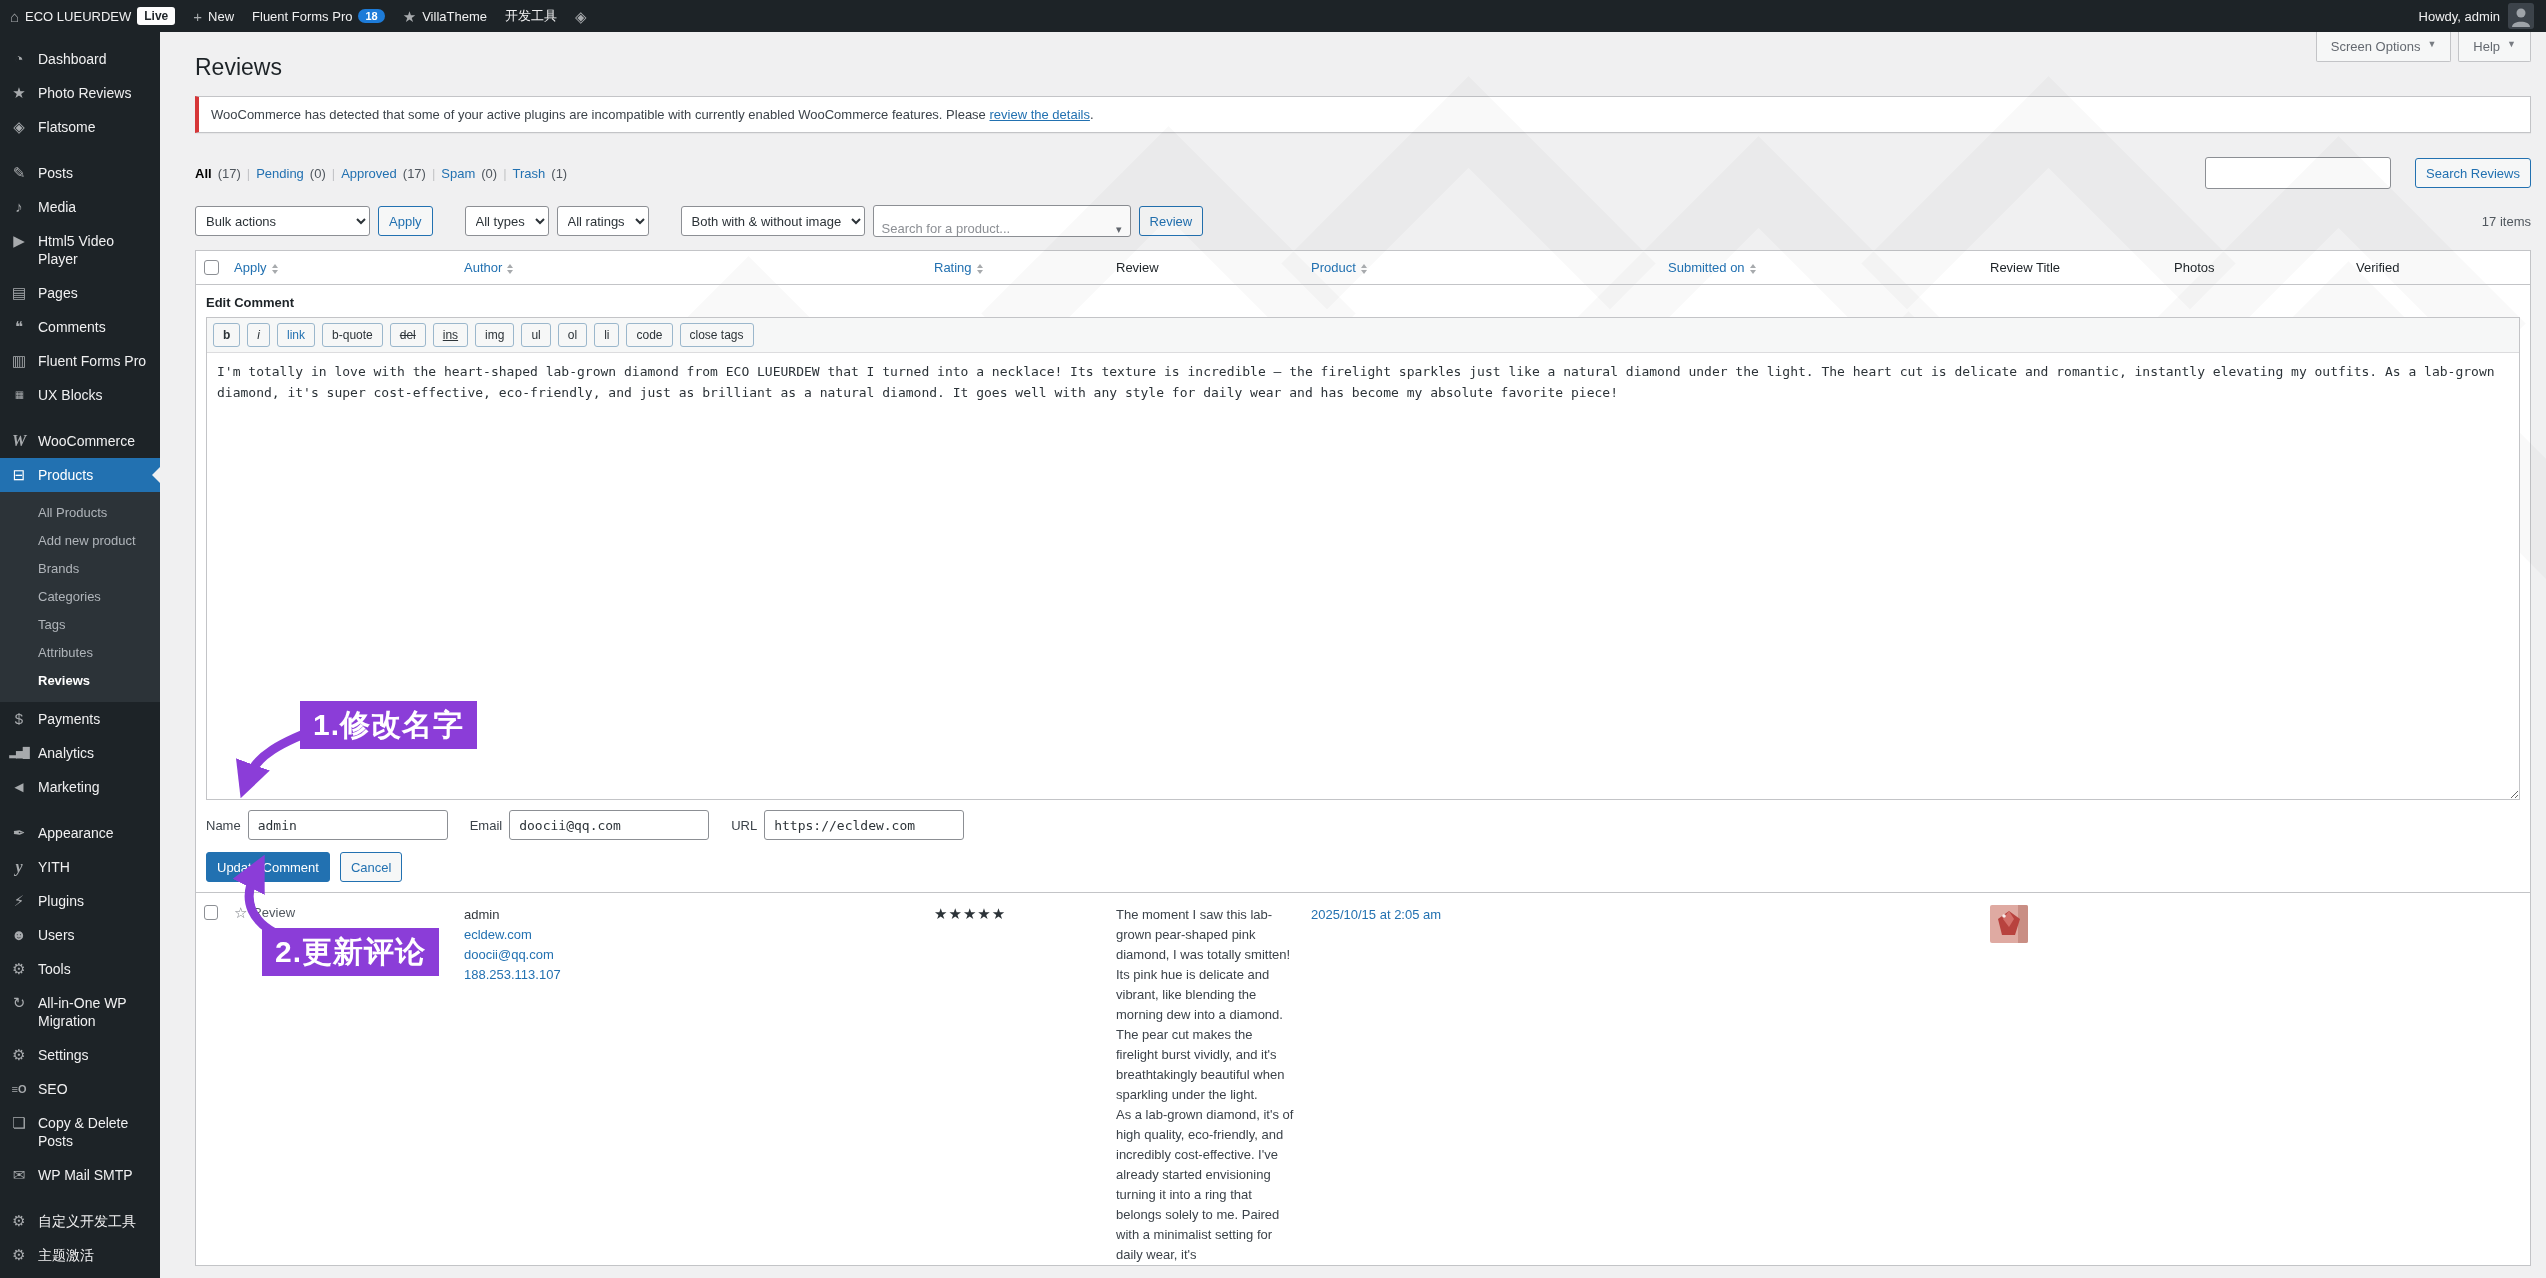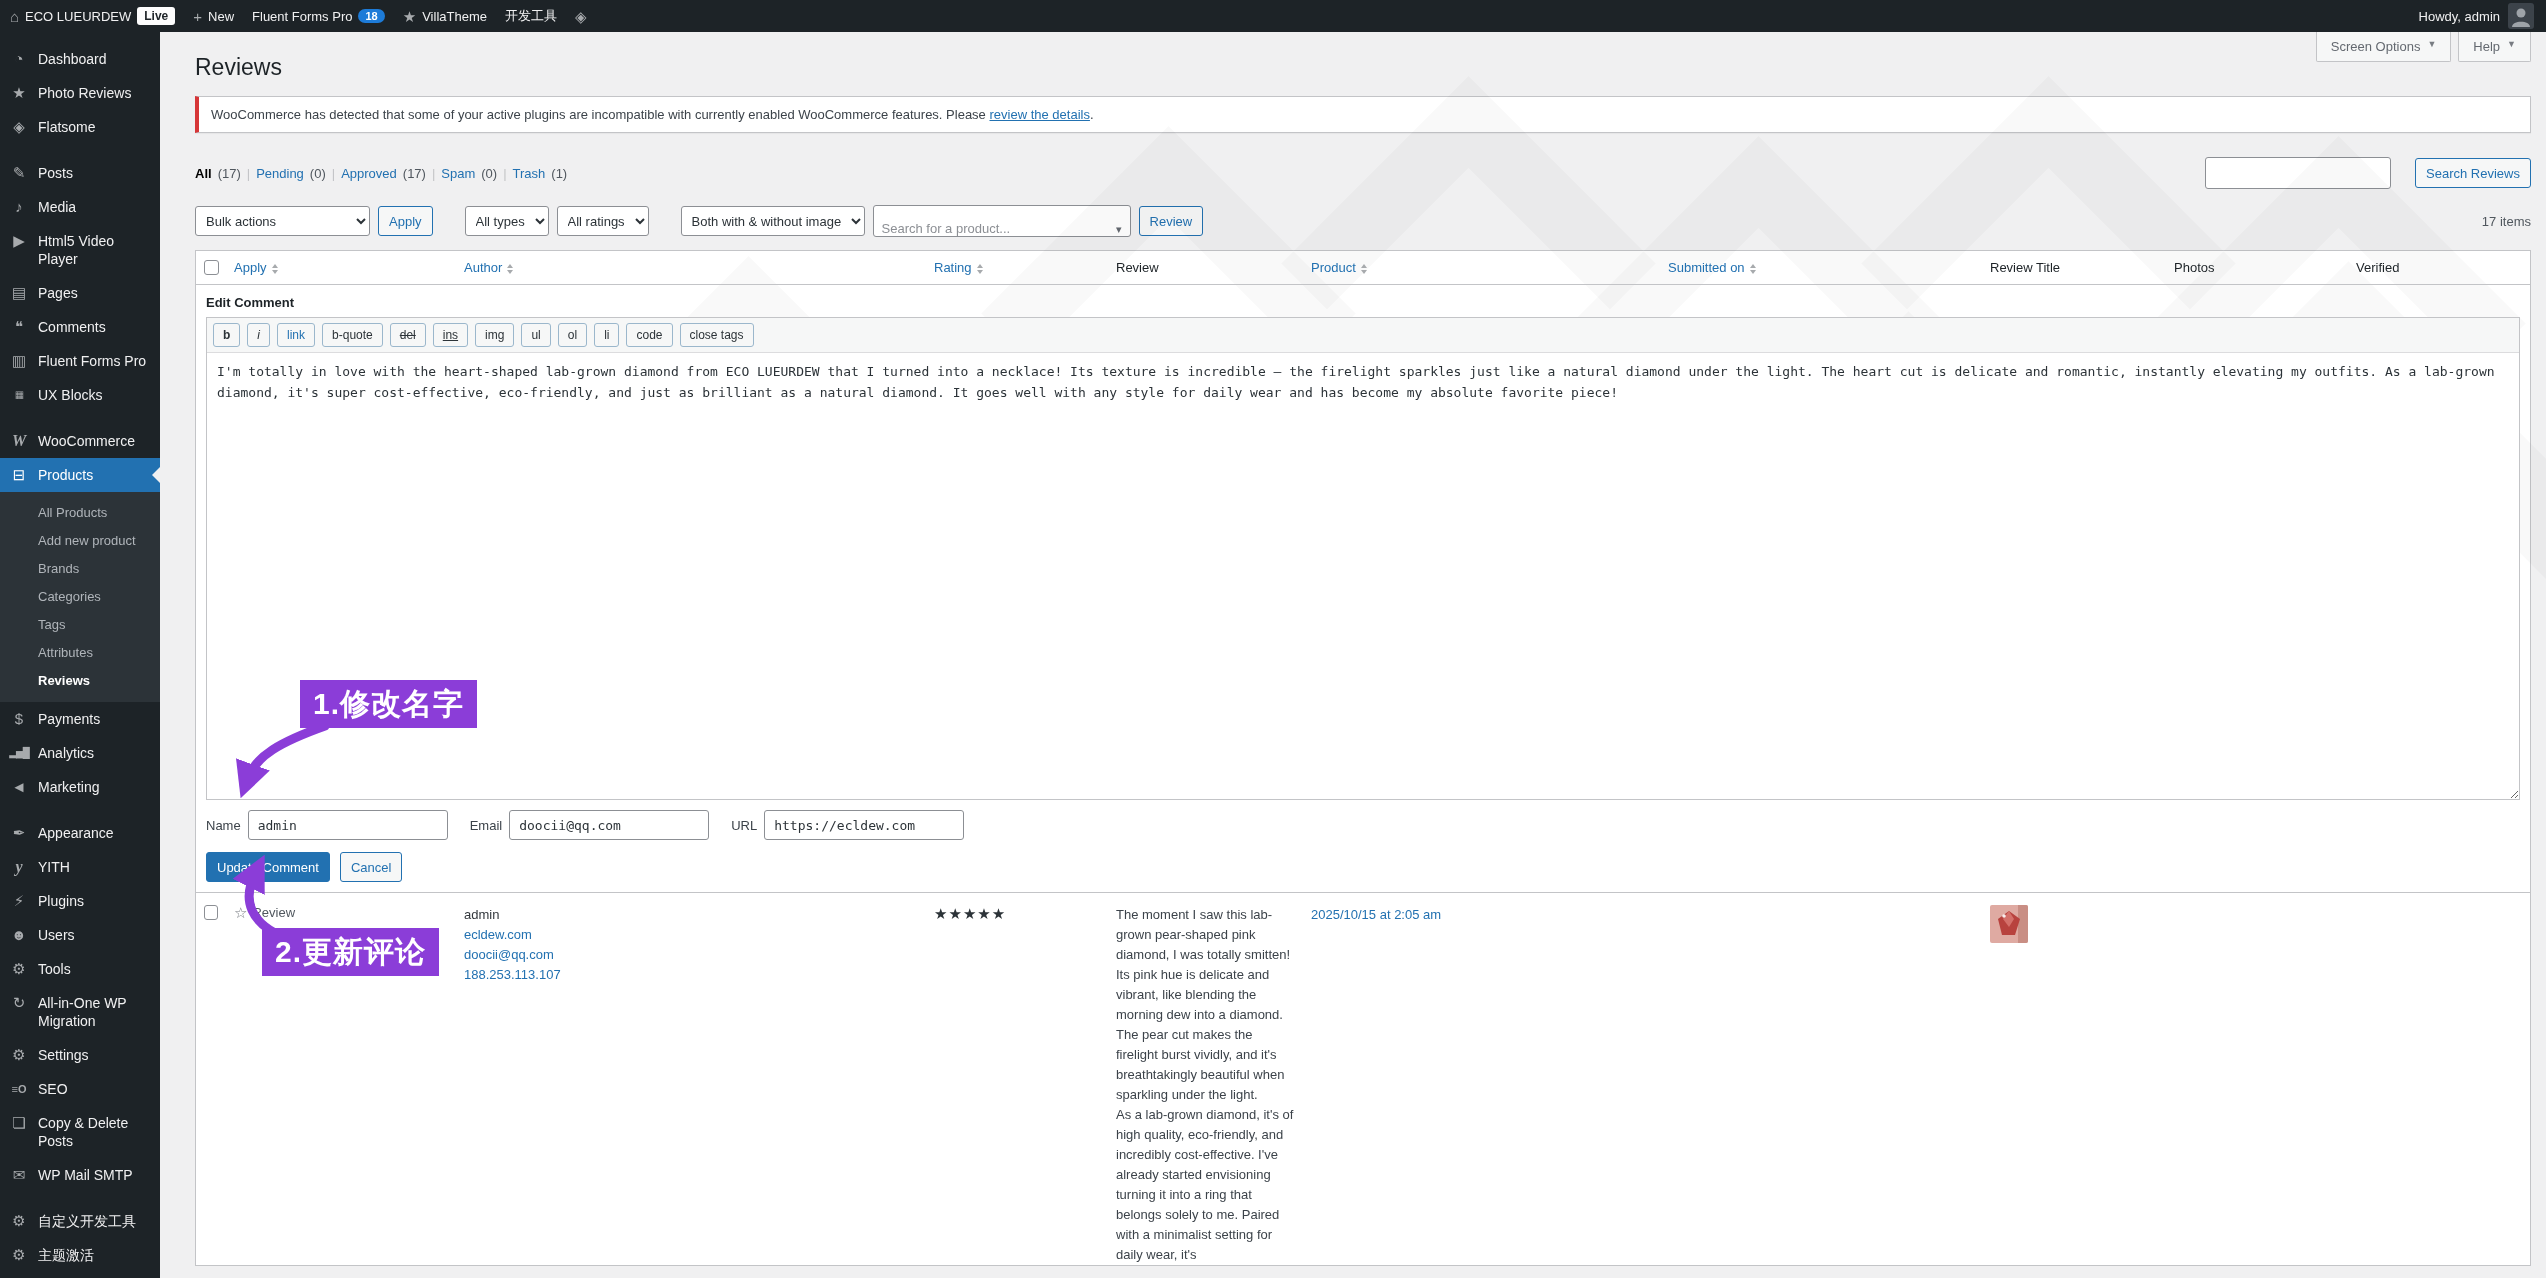--- a/index.html
+++ b/index.html
@@ -125,21 +125,21 @@
   .bubble{position:relative;display:inline-flex;align-items:center;justify-content:center;
     min-width:25px;height:22px;background:#50575e;color:#fff;border-radius:4px;font-size:12px;
     margin-top:10px;cursor:pointer}
   .bubble::after{content:"";position:absolute;bottom:-5px;left:6px;
     border:5px solid transparent;border-top-color:#50575e;border-bottom:0;border-right:0}
   .submitted-link{color:#2271b1;cursor:pointer;line-height:20px}
   .thumb{display:block;border-radius:2px}
   
   .callout{position:absolute;background:#8b3dd8;color:#fff;font-weight:700;font-size:30px;
     padding:6px 13px;z-index:60;line-height:1.2;letter-spacing:1px;white-space:nowrap}
-  #callout1{left:300px;top:680px}
+  #callout1{left:300px;top:701px}
   #callout2{left:262px;top:928px}
   #annotation-arrows{position:absolute;left:0;top:0;width:2546px;height:1278px;z-index:55;pointer-events:none}
 </style>
 </head>
 <body>
 
 <div id="adminbar">
   <div class="ab-left">
     <div class="ab-item">
       <span class="ab-icon">⌂</span>

